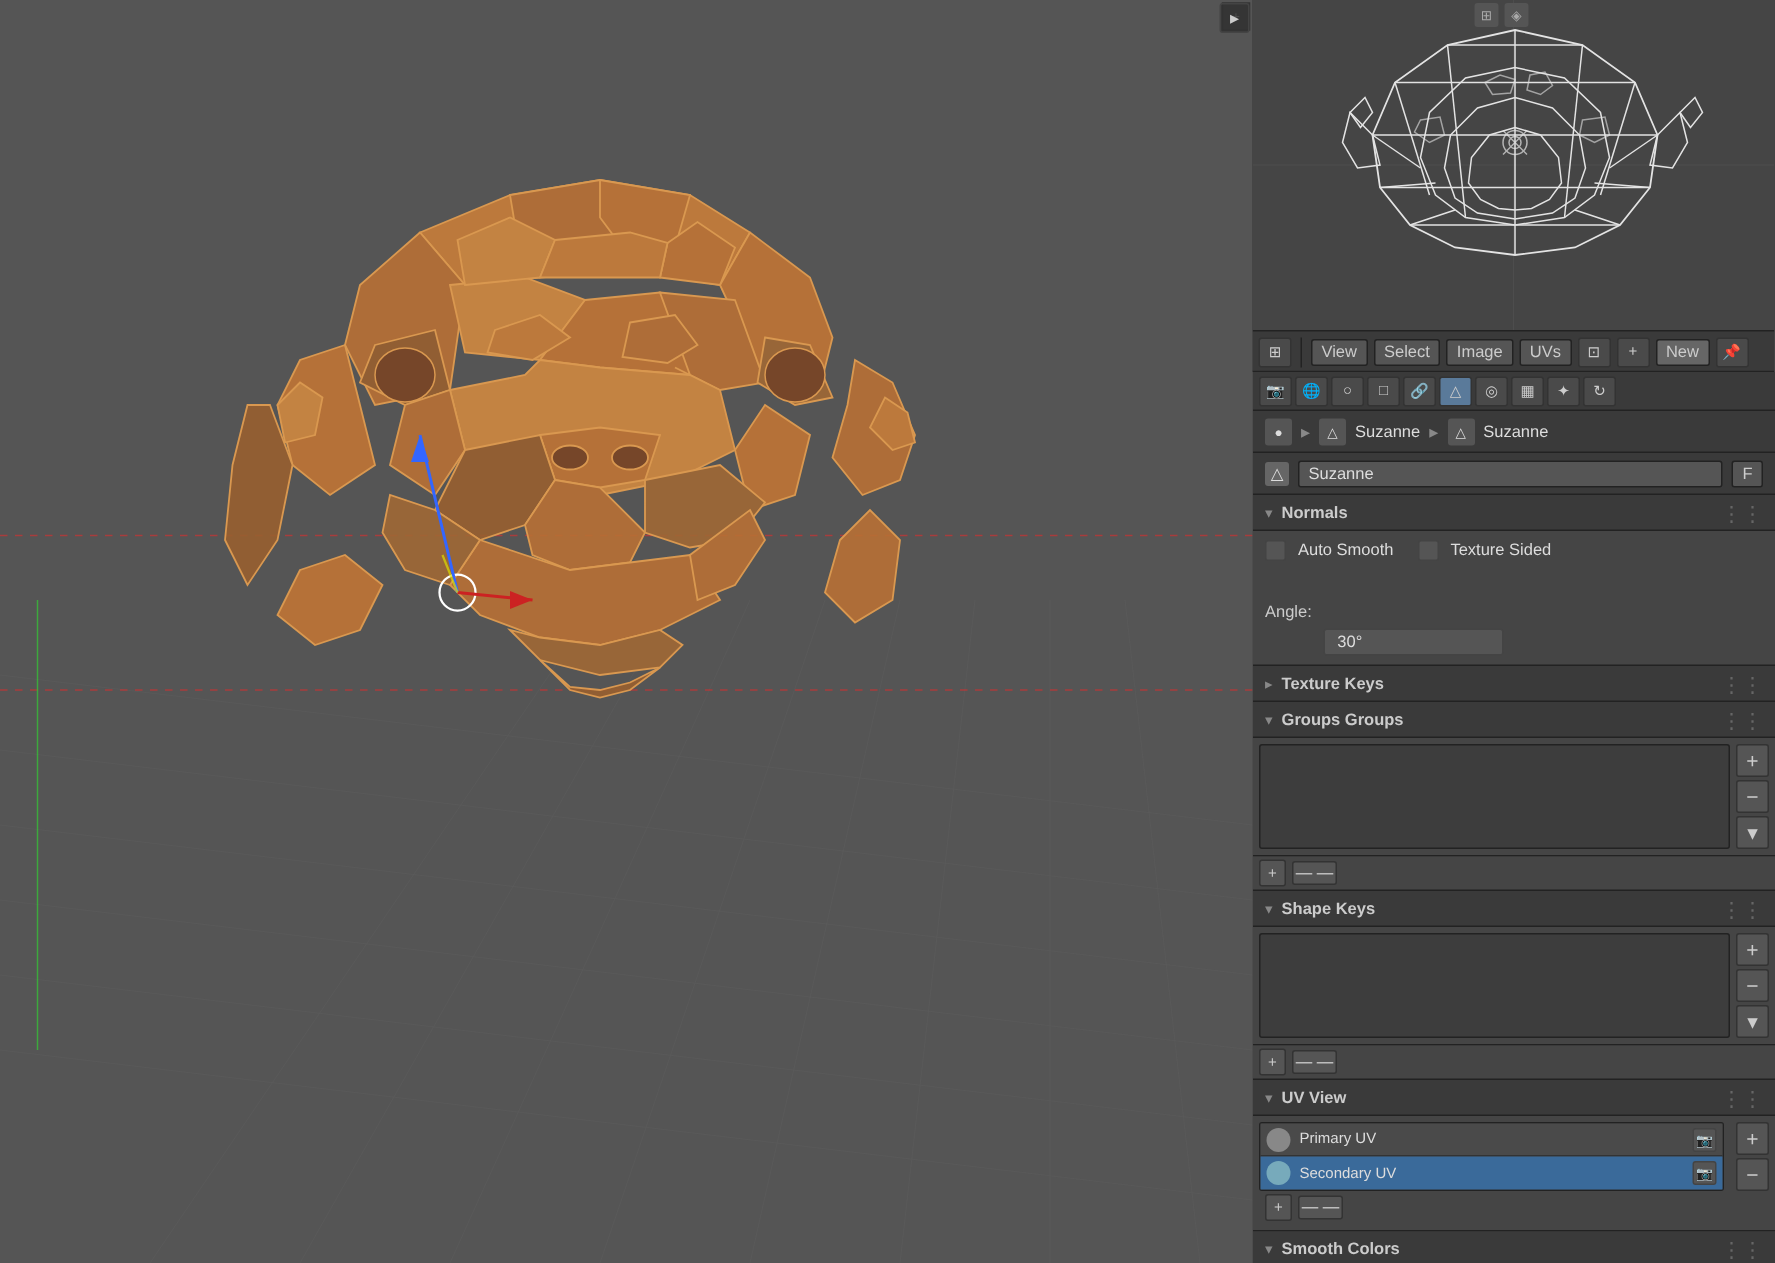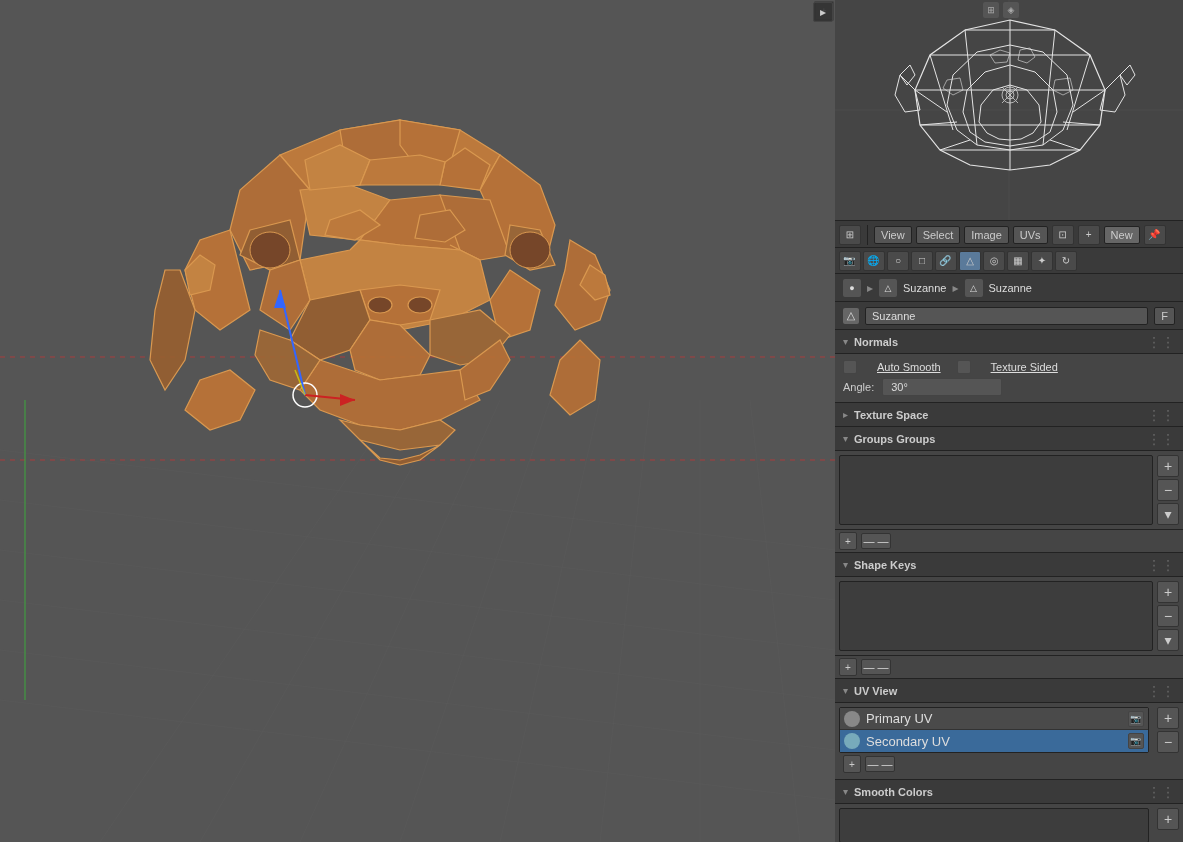--- a/index.html
+++ b/index.html
@@ -198,22 +198,21 @@
     .checkbox-row {
       display: flex;
       align-items: center;
       gap: 16px;
       margin-bottom: 4px;
     }
 
     .checkbox-item {
       display: flex;
       align-items: center;
-      gap: 20px;
-      text-decoration: underline;
+      gap: 8px;
     }
 
     .checkbox {
       width: 14px;
       height: 14px;
       background: #555;
       border: 1px solid #444;
       border-radius: 2px;
     }
 
@@ -224,20 +223,21 @@
 
     .angle-input {
       background: #555;
       border: 1px solid #444;
       color: #ddd;
       padding: 2px 8px;
       font-size: 11px;
       width: 120px;
       border-radius: 2px;
       text-align: center;
+      margin-top: 41px;
     }
 
     
     #texture-space-header {
       height: 24px;
       background: #3a3a3a;
       display: flex;
       align-items: center;
       padding: 0 8px;
       gap: 6px;
@@ -353,21 +353,21 @@
       background: #888;
       border-radius: 50%;
       display: flex;
       align-items: center;
       justify-content: center;
       font-size: 9px;
     }
 
     .uv-name {
       flex: 1;
-      font-size: 13px;
+      font-size: 10px;
     }
 
     .uv-render-icon {
       width: 16px;
       height: 16px;
       background: #555;
       border: 1px solid #444;
       border-radius: 2px;
       display: flex;
       align-items: center;
@@ -710,21 +710,21 @@
         </div>
       </div>
       <div class="angle-row">
           <span style="color: rgb(204, 204, 204); font-size: 11px; margin-right: 8px;">Angle: </span>
         <input class="angle-input" type="text" value="30°" style="background: rgb(85, 85, 85); border: 1px solid rgb(68, 68, 68); color: rgb(221, 221, 221); padding: 2px 8px; font-size: 11px; width: 120px; border-radius: 2px; text-align: left;">
       </div>
     </div>
 
     <div id="texture-space-header" class="section-header">
       <span class="collapsed-arrow">▸</span>
-      <span class="section-title">Texture Space</span>
+      <span class="section-title">Texture Keys</span>
       <span class="section-dots">⋮⋮</span>
     </div>
 
     <div class="section-header">
       <span class="section-arrow">▾</span>
       <span class="section-title">Groups Groups</span>
       <span class="section-dots">⋮⋮</span>
     </div>
     <div class="list-section-content">
       <div class="list-box"></div>

